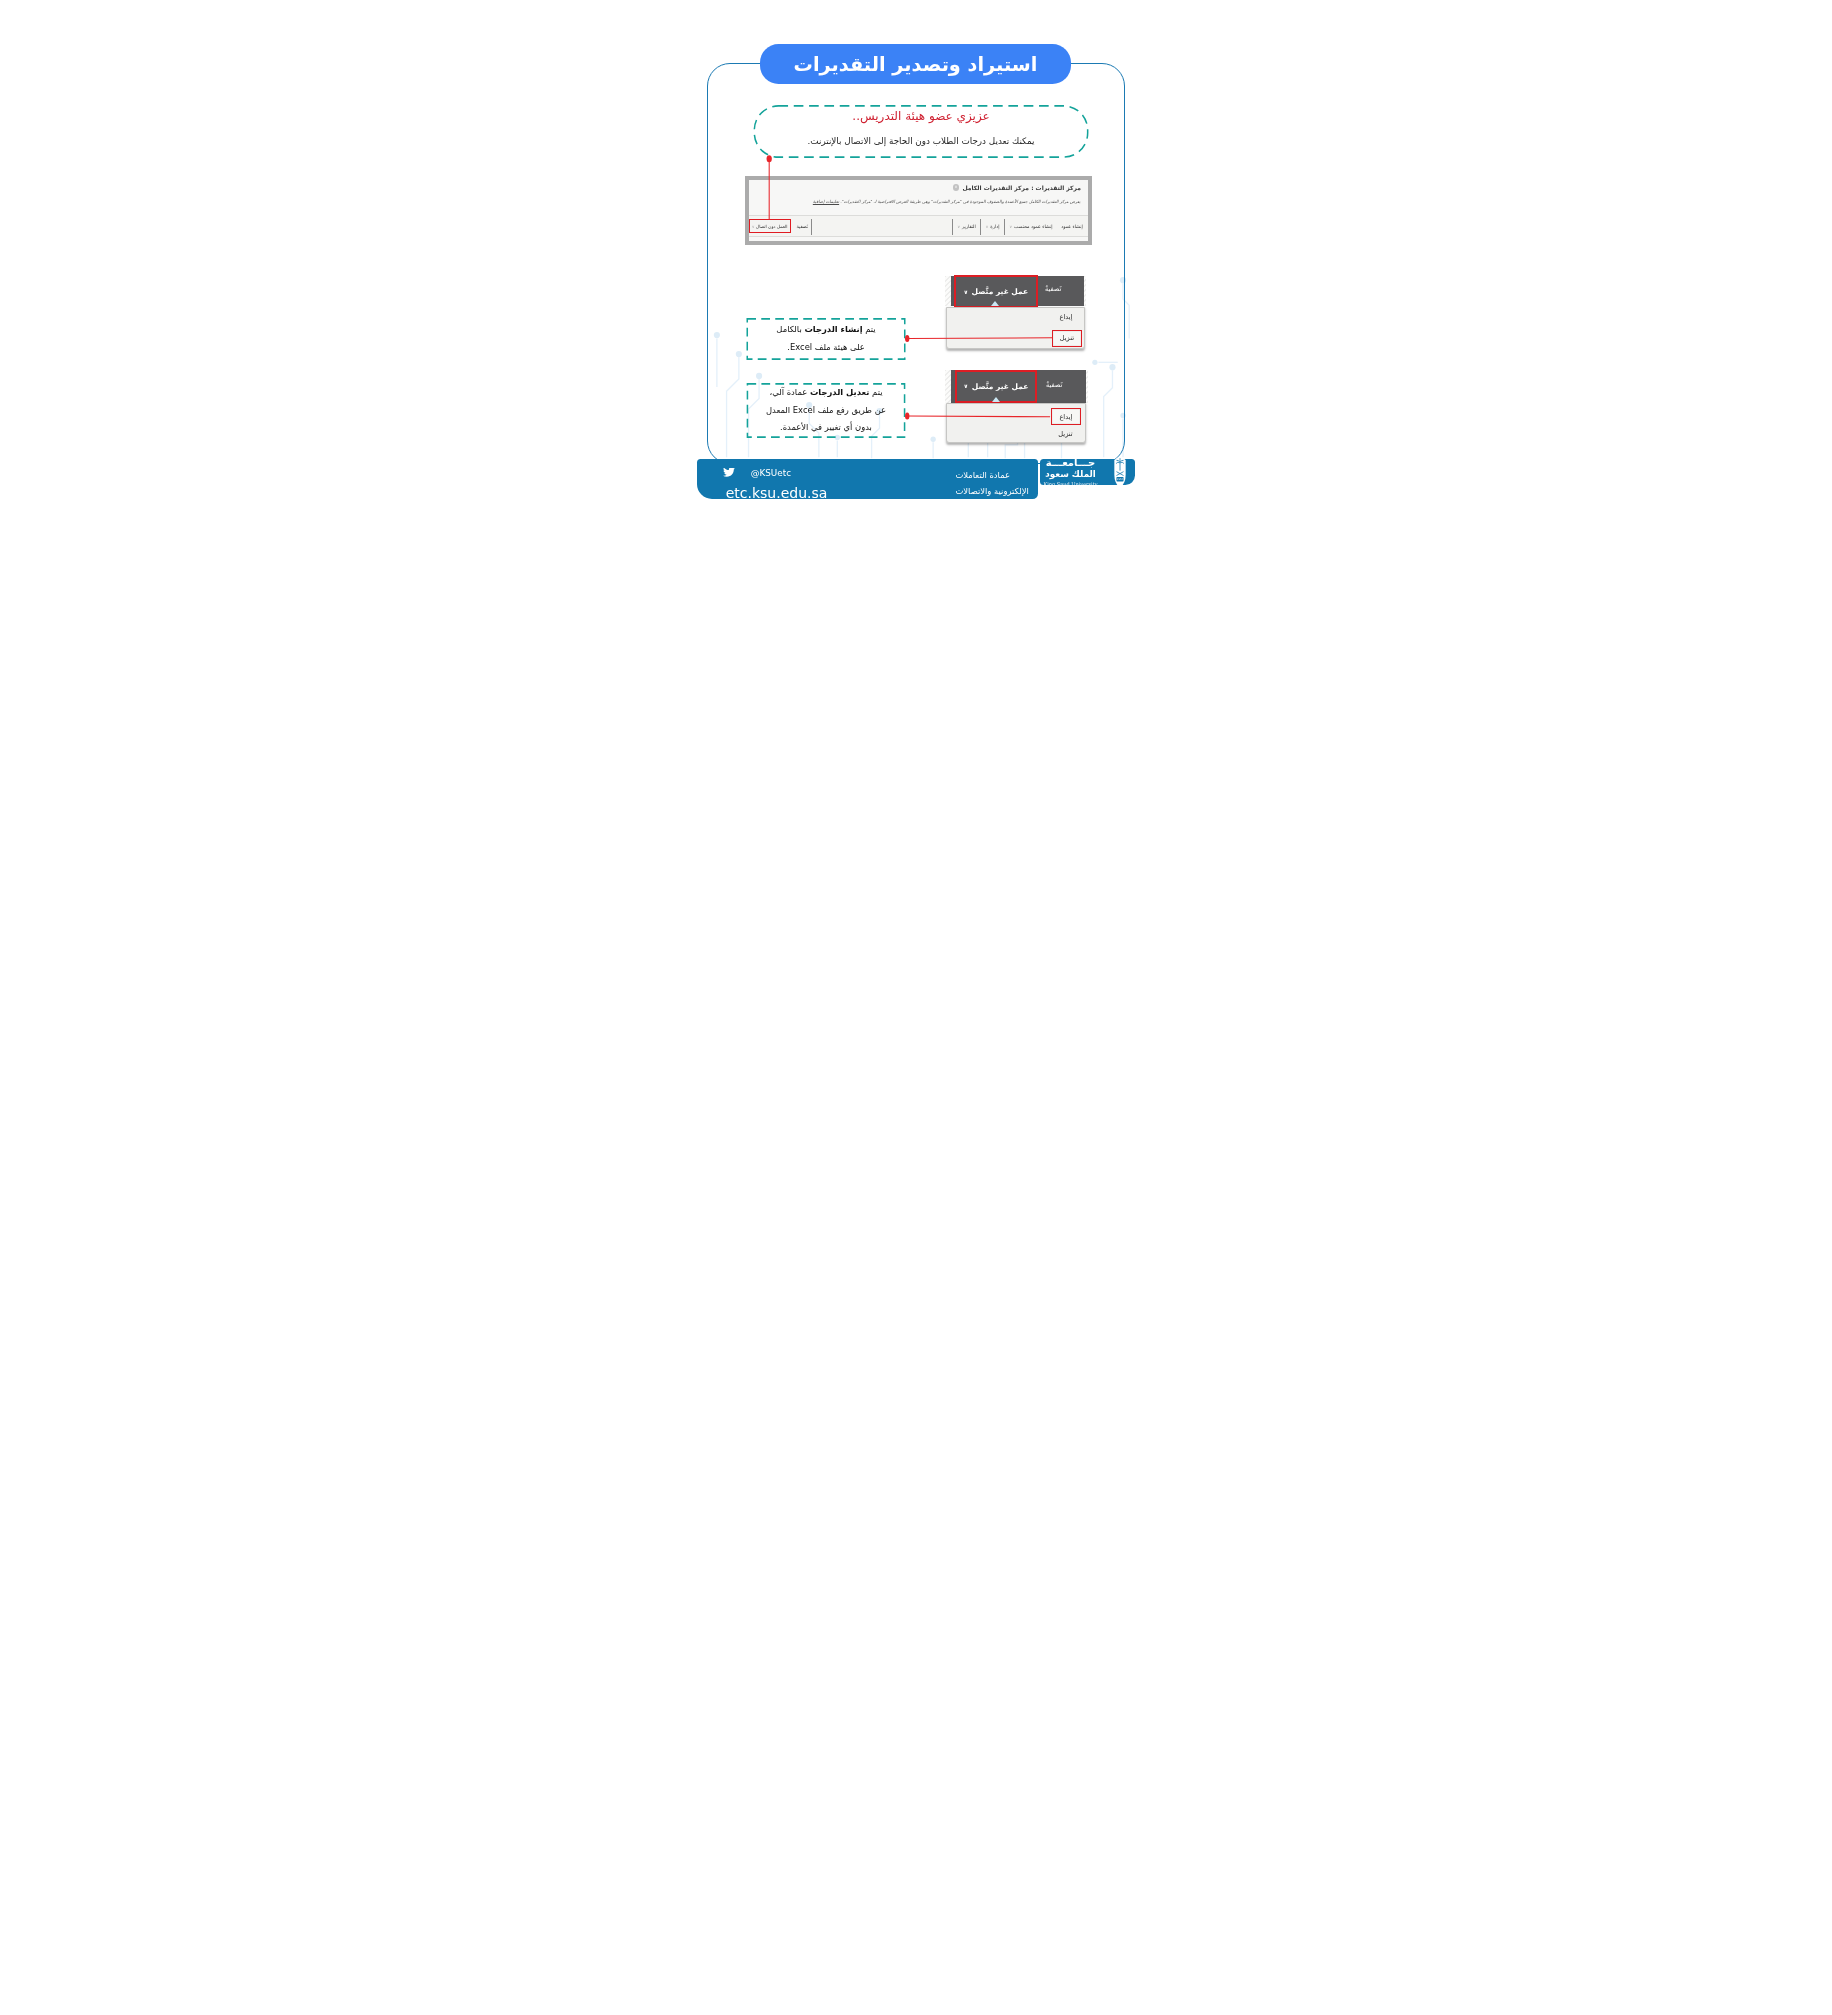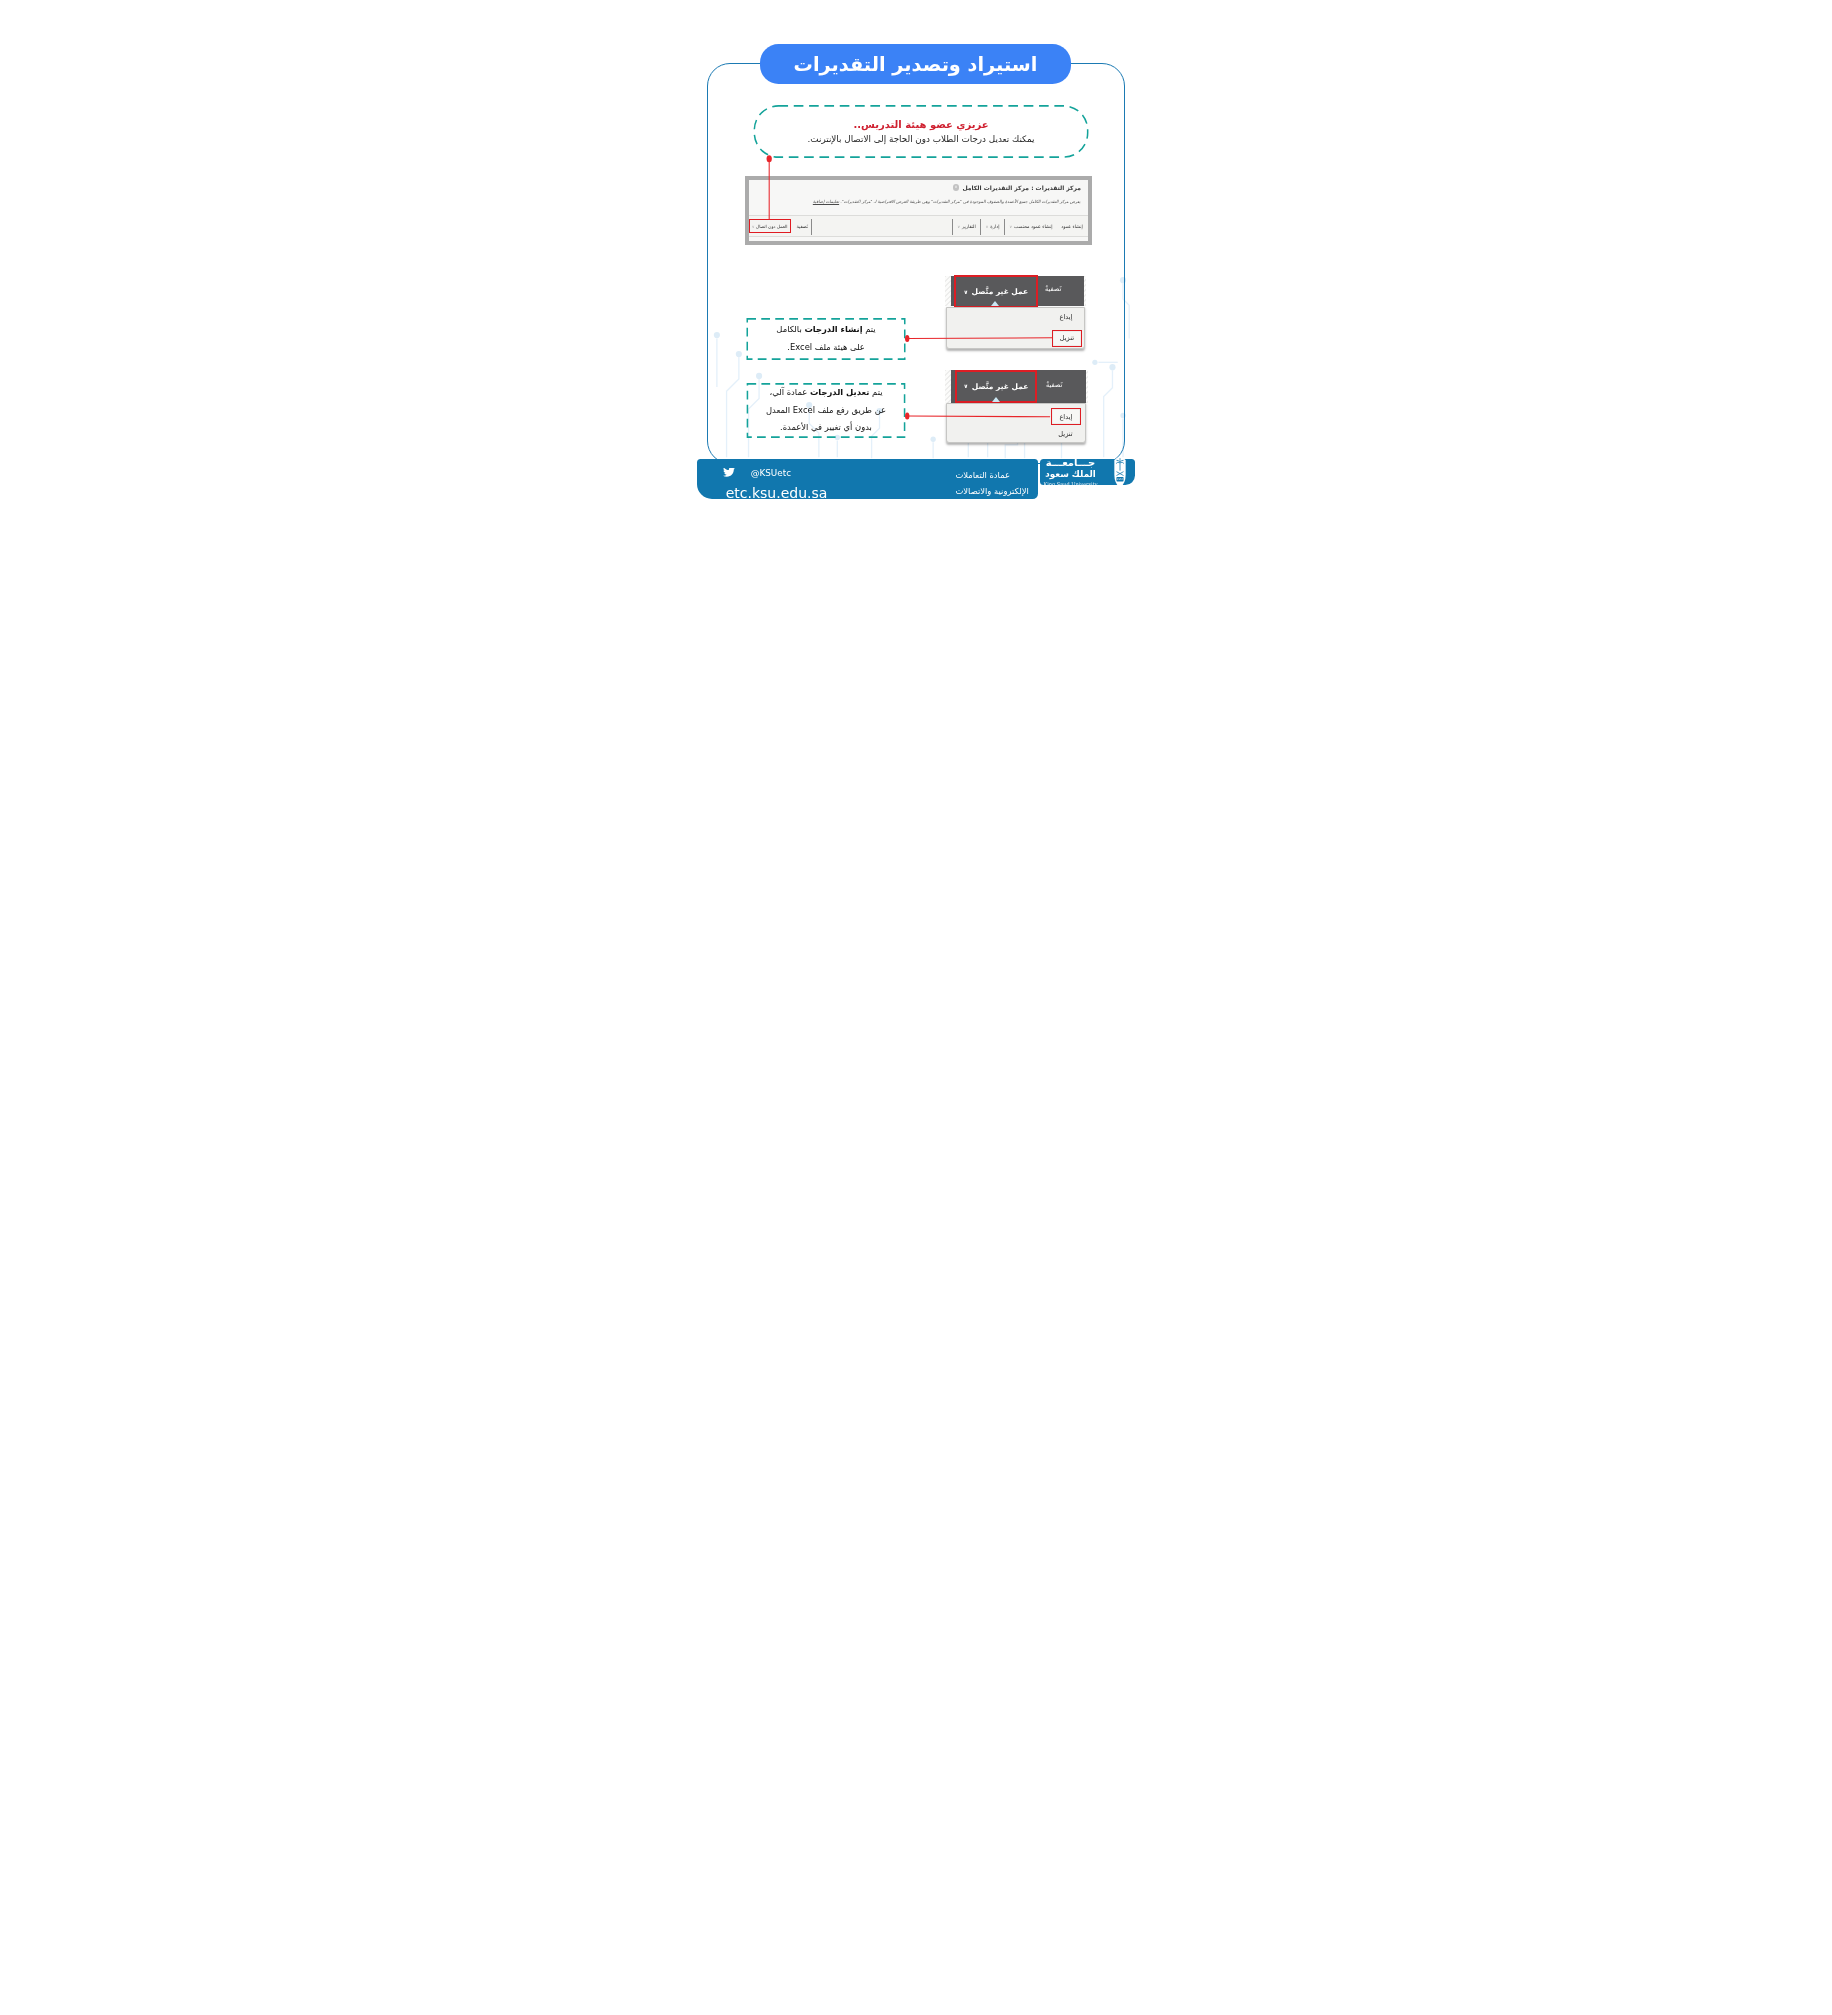--- a/index.html
+++ b/index.html
@@ -17,22 +17,22 @@
   .banner{position:absolute;left:73px;top:44px;width:311px;height:40px;background:#3b82f6;
           border-radius:18.5px;z-index:2;display:flex;align-items:center;justify-content:center;}
   .banner h1{margin:0;color:#fff;font-size:19.3px;font-weight:bold;direction:rtl;}
 
   
   .dashedbox{position:absolute;z-index:2;}
   .dashedbox svg.border{position:absolute;left:0;top:0;}
   .dashedbox .content{position:relative;width:100%;height:100%;display:flex;flex-direction:column;
           align-items:center;justify-content:center;direction:rtl;text-align:center;}
   .introbox{left:66px;top:105px;width:336px;height:53px;}
-  .introbox .greet{color:#cf2030;font-weight:bold;font-size:10px;margin:0 0 4.4px 0;}
-  .introbox .body{color:#1d1d1d;font-size:8.8px;margin:0;}
+  .introbox .greet{color:#cf2030;font-weight:normal;font-size:12px;margin:0 0 4.4px 0;}
+  .introbox .body{color:#1d1d1d;font-size:8.8px;margin:8px;}
   .notebox{left:59px;width:160px;}
   .notebox .content{font-size:8.4px;color:#111;line-height:17.6px;}
   .notebox b{font-weight:bold;}
   .note-download{top:318px;height:42px;}
   .note-upload{top:383px;height:55px;}
 
   
   .shot1{position:absolute;left:58px;top:176px;width:347px;height:69px;background:#ababab;
          padding:4px;z-index:2;}
   .shot1 .inner{position:relative;width:100%;height:100%;background:#f7f7f6;}

